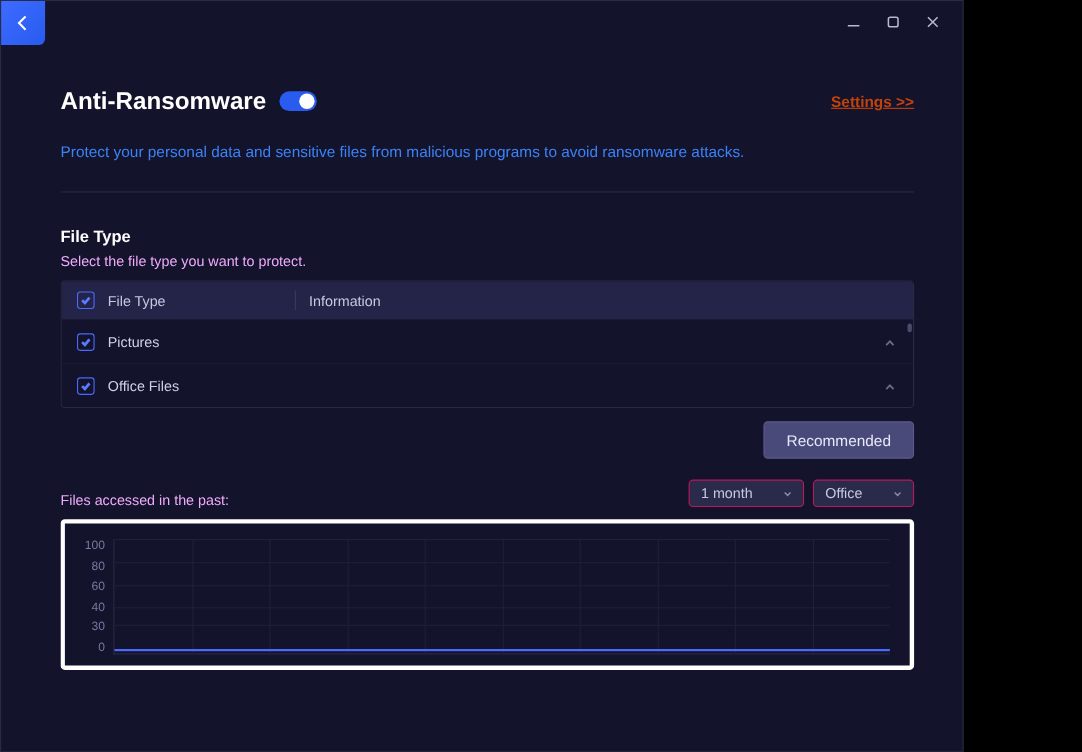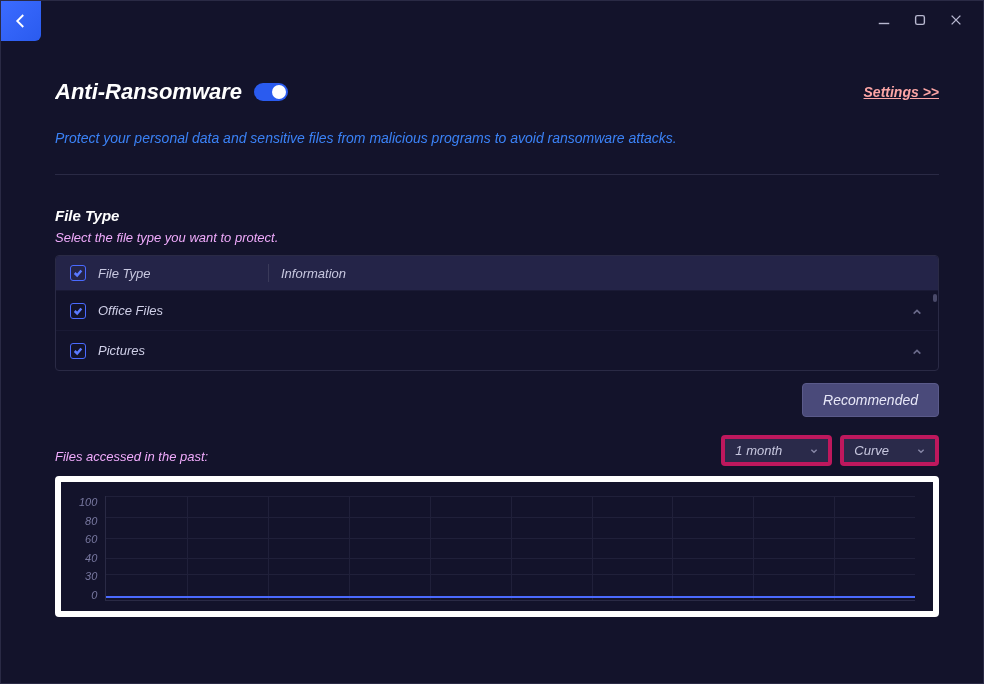--- a/index.html
+++ b/index.html
@@ -5,26 +5,25 @@
 * { margin: 0; padding: 0; box-sizing: border-box; }
 body {
   background: #000;
   font-family: "Segoe UI", Arial, sans-serif;
   width: 984px;
   height: 684px;
   overflow: hidden;
   color: #c8c8e0;
 }
 .window {
-  width: 984px;
+  width: 876px;
   height: 684px;
   background: #13132b;
   position: relative;
   border: 1px solid #2a2a45;
-  font-style: italic;
 }
 .titlebar {
   height: 48px;
   display: flex;
   justify-content: space-between;
   align-items: flex-start;
 }
 .back-btn {
   width: 40px;
   height: 40px;
@@ -77,21 +76,21 @@
 }
 .toggle::after {
   content: "";
   position: absolute;
   right: 2px; top: 2px;
   width: 14px; height: 14px;
   background: #fff;
   border-radius: 50%;
 }
 .settings-link {
-  color: #fca5a5;
+  color: #c2410c;
   font-size: 14px;
   font-weight: 600;
   text-decoration: underline;
   cursor: pointer;
 }
 .subtitle {
   color: #3b82f6;
   font-size: 14px;
   margin-top: 25px;
 }
@@ -179,36 +178,36 @@
 }
 .history-controls {
   display: flex;
   justify-content: space-between;
   align-items: center;
   margin-top: 18px;
 }
 .selects { display: flex; gap: 8px; }
 .select {
   background: #2a2a4a;
-  border: 4px solid #be185d;
+  border: 1px solid #be185d;
   border-radius: 4px;
   padding: 4px 10px;
   font-size: 13px;
   color: #c8c8e0;
   display: flex;
   align-items: center;
   gap: 28px;
   cursor: pointer;
   min-width: 90px;
   justify-content: space-between;
 }
 .select svg { width: 8px; height: 8px; stroke: #8888a8; stroke-width: 2; fill: none; }
 .chart-wrap {
   margin-top: 10px;
-  border: 6px solid #ffffff;
+  border: 4px solid #ffffff;
   border-radius: 4px;
   padding: 14px 18px 10px 18px;
   position: relative;
 }
 .chart {
   display: flex;
   height: 105px;
 }
 .y-axis {
   display: flex;
@@ -300,36 +299,36 @@
         <div class="col-info">Information</div>
       </div>
 
 
       <div class="trow">
         <div class="chk">
           <svg viewBox="0 0 12 12">
               <path d="M2 6 L5 9 L10 3"></path>
             </svg>
         </div>
-        <div class="col-ft">Office Files</div>
+        <div class="col-ft">Pictures</div>
         <div class="col-info"></div>
         <div class="expand-caret">
           <svg viewBox="0 0 12 12">
               <path d="M2 8 L6 4 L10 8"></path>
             </svg>
         </div>
       </div>
 
       <div class="trow">
         <div class="chk">
           <svg viewBox="0 0 12 12">
               <path d="M2 6 L5 9 L10 3"></path>
             </svg>
         </div>
-        <div class="col-ft">Pictures</div>
+        <div class="col-ft">Office Files</div>
         <div class="col-info"></div>
         <div class="expand-caret">
           <svg viewBox="0 0 12 12">
               <path d="M2 8 L6 4 L10 8"></path>
             </svg>
         </div>
       </div>
       <div class="table-scroll-indicator" style="top:38px;"></div>
     </div>
 
@@ -341,21 +340,21 @@
     <div class="history-controls">
       <div class="section-sub" style="margin-top:12px;">Files accessed in the past:</div>
       <div class="selects">
         <div class="select">
           <span>1 month</span>
           <svg viewBox="0 0 12 12">
               <path d="M2 4 L6 8 L10 4"></path>
             </svg>
         </div>
         <div class="select">
-          <span>Curve</span>
+          <span>Office</span>
           <svg viewBox="0 0 12 12">
               <path d="M2 4 L6 8 L10 4"></path>
             </svg>
         </div>
       </div>
     </div>
 
     <div class="chart-wrap">
       <div class="chart">
         <div class="y-axis">

